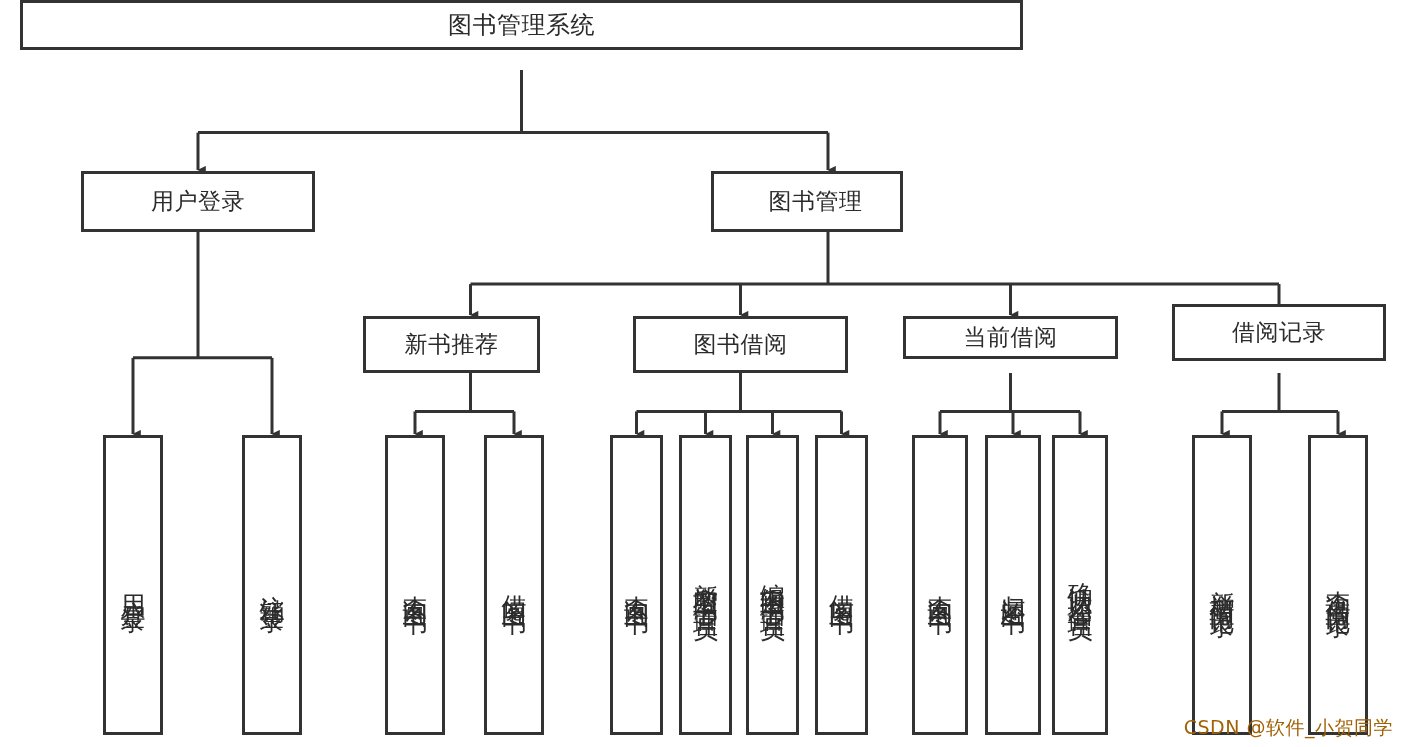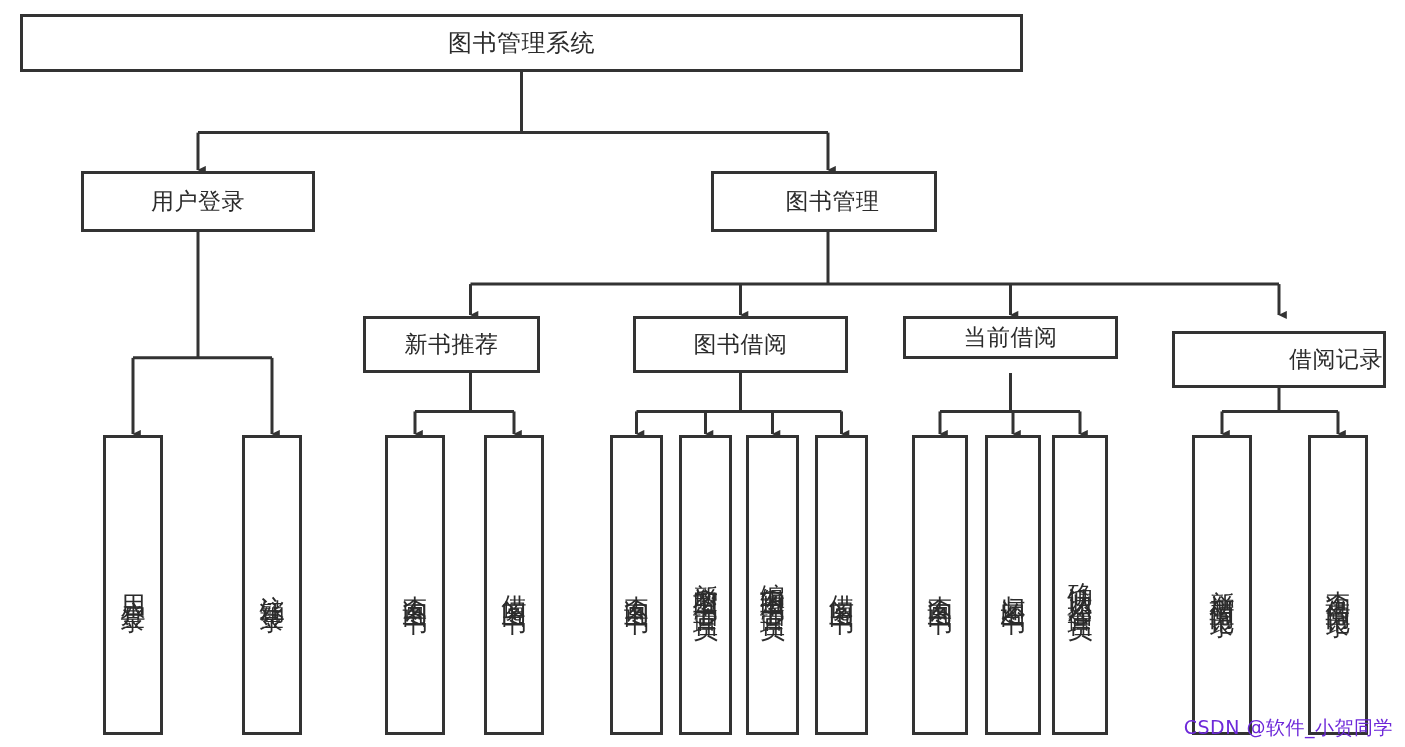--- a/index.html
+++ b/index.html
@@ -60,21 +60,21 @@
     font-size: 25px;
     letter-spacing: 5px;
     line-height: 1;
     max-height: 100%;
   }
   .watermark {
     position: absolute;
     right: 12px;
     bottom: 6px;
     font-size: 19px;
-    color: #6d28d9;
+    color: #a16207;
     z-index: 5;
     white-space: pre;
     letter-spacing: 0.5px;
   }
 </style>
 </head>
 <body>
 
 <div id="stage">
 
@@ -114,41 +114,41 @@
         <path d="M 940 411.44 L 940 434" marker-end="url(#arrowhead)"></path>
         <path d="M 1013 411.44 L 1013 434" marker-end="url(#arrowhead)"></path>
         <path d="M 1080 411.44 L 1080 434" marker-end="url(#arrowhead)"></path>
         <path d="M 1279 373 L 1279 411.44"></path>
         <path d="M 1222 411.44 L 1338 411.44"></path>
         <path d="M 1222 411.44 L 1222 434" marker-end="url(#arrowhead)"></path>
         <path d="M 1338 411.44 L 1338 434" marker-end="url(#arrowhead)"></path>
       </g>
   </svg>
 
-  <div class="node horiz root" style="left:20px;top:14px;width:1003px;height:58px;">
+  <div class="node horiz root" style="left:20px;top:0;width:1003px;height:50px;">
     <span class="node-label">图书管理系统</span>
   </div>
 
   <div class="node horiz" style="left:81px;top:171px;width:234px;height:61px;">
     <span class="node-label">用户登录</span>
   </div>
-  <div class="node horiz" style="left:711px;top:171px;width:226px;height:61px;padding-left:17px;">
+  <div class="node horiz" style="left:711px;top:171px;width:192px;height:61px;padding-left:17px;">
     <span class="node-label">图书管理</span>
   </div>
 
   <div class="node horiz" style="left:363px;top:316px;width:177px;height:57px;">
     <span class="node-label">新书推荐</span>
   </div>
   <div class="node horiz" style="left:633px;top:316px;width:215px;height:57px;">
     <span class="node-label">图书借阅</span>
   </div>
   <div class="node horiz" style="left:903px;top:316px;width:215px;height:43px;">
     <span class="node-label">当前借阅</span>
   </div>
-  <div class="node horiz" style="left:1172px;top:331px;width:214px;height:57px;justify-content:flex-end;">
+  <div class="node horiz" style="left:1172px;top:304px;width:214px;height:57px;">
     <span class="node-label">借阅记录</span>
   </div>
 
   <div class="node vert" style="left:103px;top:435px;width:60px;height:300px;">
     <span class="node-label">用户登录</span>
   </div>
   <div class="node vert" style="left:242px;top:435px;width:60px;height:300px;">
     <span class="node-label">注销登录</span>
   </div>
 

